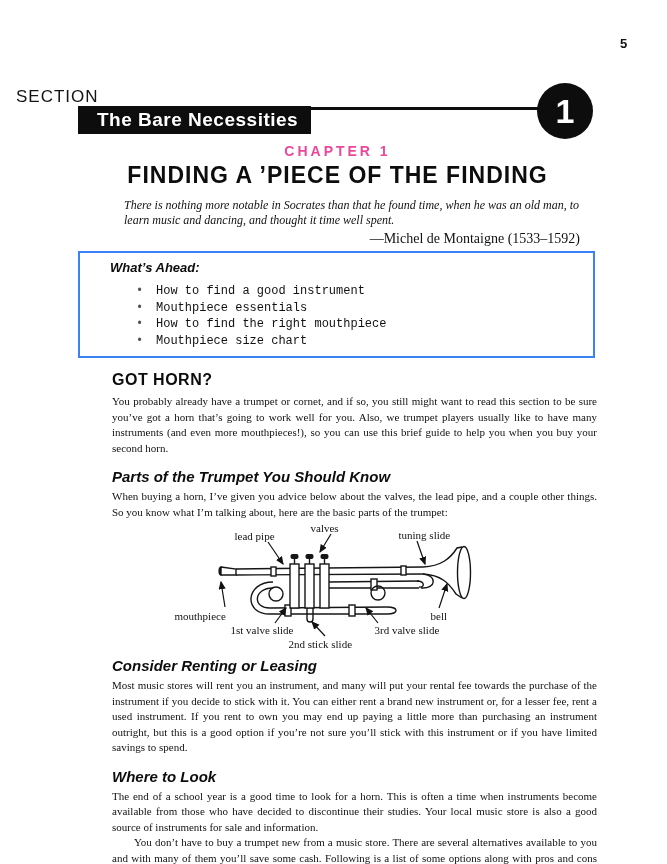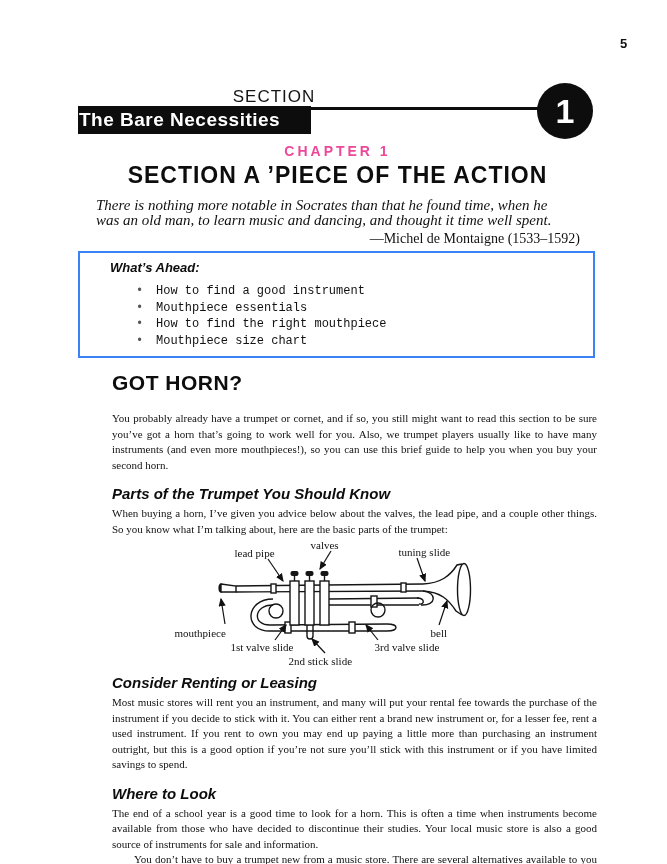--- a/index.html
+++ b/index.html
@@ -11,79 +11,79 @@
   
   .page-number{
     position:absolute;top:36px;left:620px;
     font-family:"Liberation Sans","DejaVu Sans",sans-serif;
     font-weight:800;font-size:13px;color:#111;
   }
   .section-rule{
     position:absolute;top:107px;left:300px;width:252px;height:3px;background:#0d0d0d;
   }
   .section-label{
-    position:absolute;top:87px;left:8px;width:532px;text-align:center;
+    position:absolute;top:87px;left:16px;width:532px;text-align:left;
     font-family:"Liberation Sans","DejaVu Sans",sans-serif;
     font-size:17px;letter-spacing:1px;color:#141414;
   }
   .section-badge{
     position:absolute;top:83px;left:537px;width:56px;height:56px;
     background:#0d0d0d;border-radius:50%;
     display:flex;align-items:center;justify-content:center;
     font-family:"Liberation Sans","DejaVu Sans",sans-serif;
     font-weight:800;font-size:34px;color:#ffffff;
   }
   .section-banner{
     position:absolute;top:106px;left:78px;width:233px;height:28px;
     background:#0d0d0d;display:flex;align-items:center;
-    padding-left:1px;box-sizing:border-box;
+    padding-left:19px;box-sizing:border-box;
   }
   .section-banner span{
     font-family:"Liberation Sans","DejaVu Sans",sans-serif;
     font-weight:800;font-size:19px;color:#ffffff;letter-spacing:0.5px;
   }
   
   .content{
     position:absolute;top:139px;left:78px;width:519px;
   }
   .kicker{
     text-align:center;margin:4px 0 3px 0;color:#ec4899;
     font-family:Liberation Sans, sans-serif;
     font-weight:800;font-size:14px;letter-spacing:3px;
   }
   .chapter-title{
     text-align:center;margin:0 0 9px 0;color:#0d0d0d;
     font-family:"Liberation Sans","DejaVu Sans",sans-serif;
     font-weight:800;font-size:23px;letter-spacing:1px;
   }
   .epigraph{
-    margin:0 0 0 18px;width:474px;box-sizing:border-box;
-    font-style:italic;font-size:15px;line-height:15px;color:#111;
+    margin:0 0 0 46px;width:474px;box-sizing:border-box;
+    font-style:italic;font-size:12px;line-height:15px;color:#111;
   }
   .epigraph-attribution{
     margin:3px 17px 4px 0;text-align:right;font-size:14px;color:#111;
   }
   .ahead-box{
     border:2px solid #3b82f6;padding:7px 10px 7px 30px;margin:0 2px 0 0;
   }
   .ahead-heading{
     font-family:"Liberation Sans","DejaVu Sans",sans-serif;
     font-weight:800;font-style:italic;font-size:13px;color:#0d0d0d;
   }
   .ahead-list{list-style:none;margin:8px 0 0 0;padding:0 0 0 26px;font-family:Liberation Mono, monospace;}
   .ahead-list li{
     font-size:12px;line-height:16.5px;color:#111;
   }
   .ahead-list li::before{
     content:"\2022";color:#555;display:inline-block;width:20px;font-size:12px;
   }
   .h-caps{
-    margin:13px 0 16px 34px;
-    font-family:"Liberation Sans","DejaVu Sans",sans-serif;
-    font-weight:800;font-size:21px;letter-spacing:0.5px;color:#0d0d0d;
+    margin:13px 0 5px 34px;
+    font-family:"Liberation Sans","DejaVu Sans",sans-serif;
+    font-weight:800;font-size:16px;letter-spacing:0.5px;color:#0d0d0d;
   }
   .h-italic{
     margin:12px 0 0 34px;
     font-family:"Liberation Sans","DejaVu Sans",sans-serif;
     font-weight:700;font-style:italic;font-size:15px;color:#0d0d0d;
   }
   .body-text{
     margin:4px 0 0 34px;width:485px;box-sizing:border-box;
     font-size:11px;line-height:15.5px;text-align:justify;color:#111;
   }
@@ -109,21 +109,21 @@
   <div class="section-badge">
     <span>1</span>
   </div>
   <div class="section-banner">
     <span>The Bare Necessities</span>
   </div>
 
   <div class="content">
 
     <div class="kicker">CHAPTER 1</div>
-    <div class="chapter-title">SECTION A ’PIECE OF THE ACTION</div>
+    <div class="chapter-title">FINDING A ’PIECE OF THE FINDING</div>
 
     <div class="epigraph">There is nothing more notable in Socrates than that he found time, when he was an old man, to learn music and dancing, and thought it time well spent.</div>
     <div class="epigraph-attribution">—Michel de Montaigne (1533–1592)</div>
 
     <div class="ahead-box">
       <div class="ahead-heading">What’s Ahead:</div>
       <ul class="ahead-list">
         <li>How to find a good instrument</li>
         <li>Mouthpiece essentials</li>
         <li>How to find the right mouthpiece</li>

